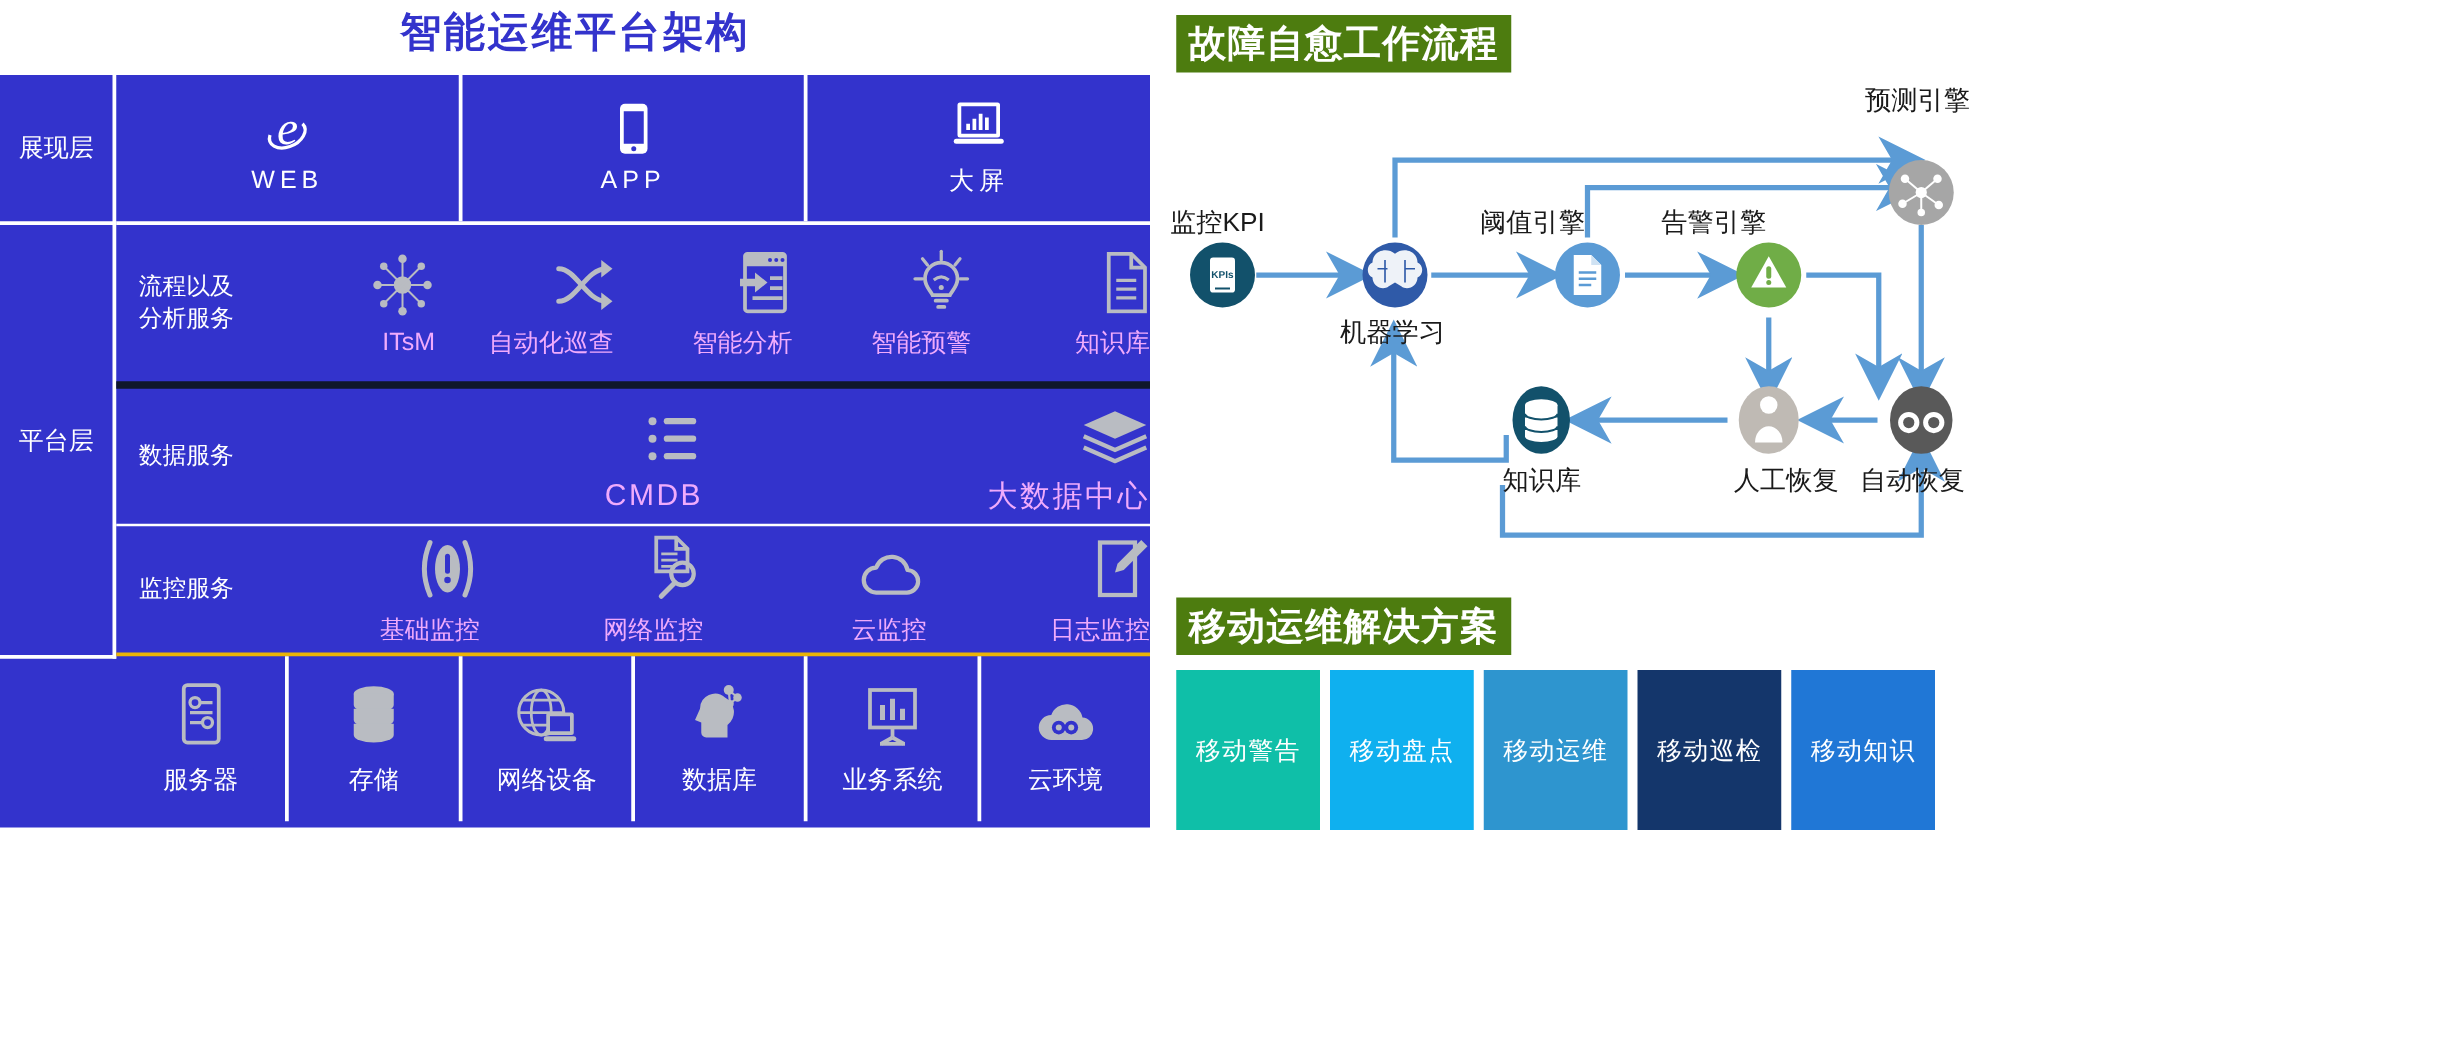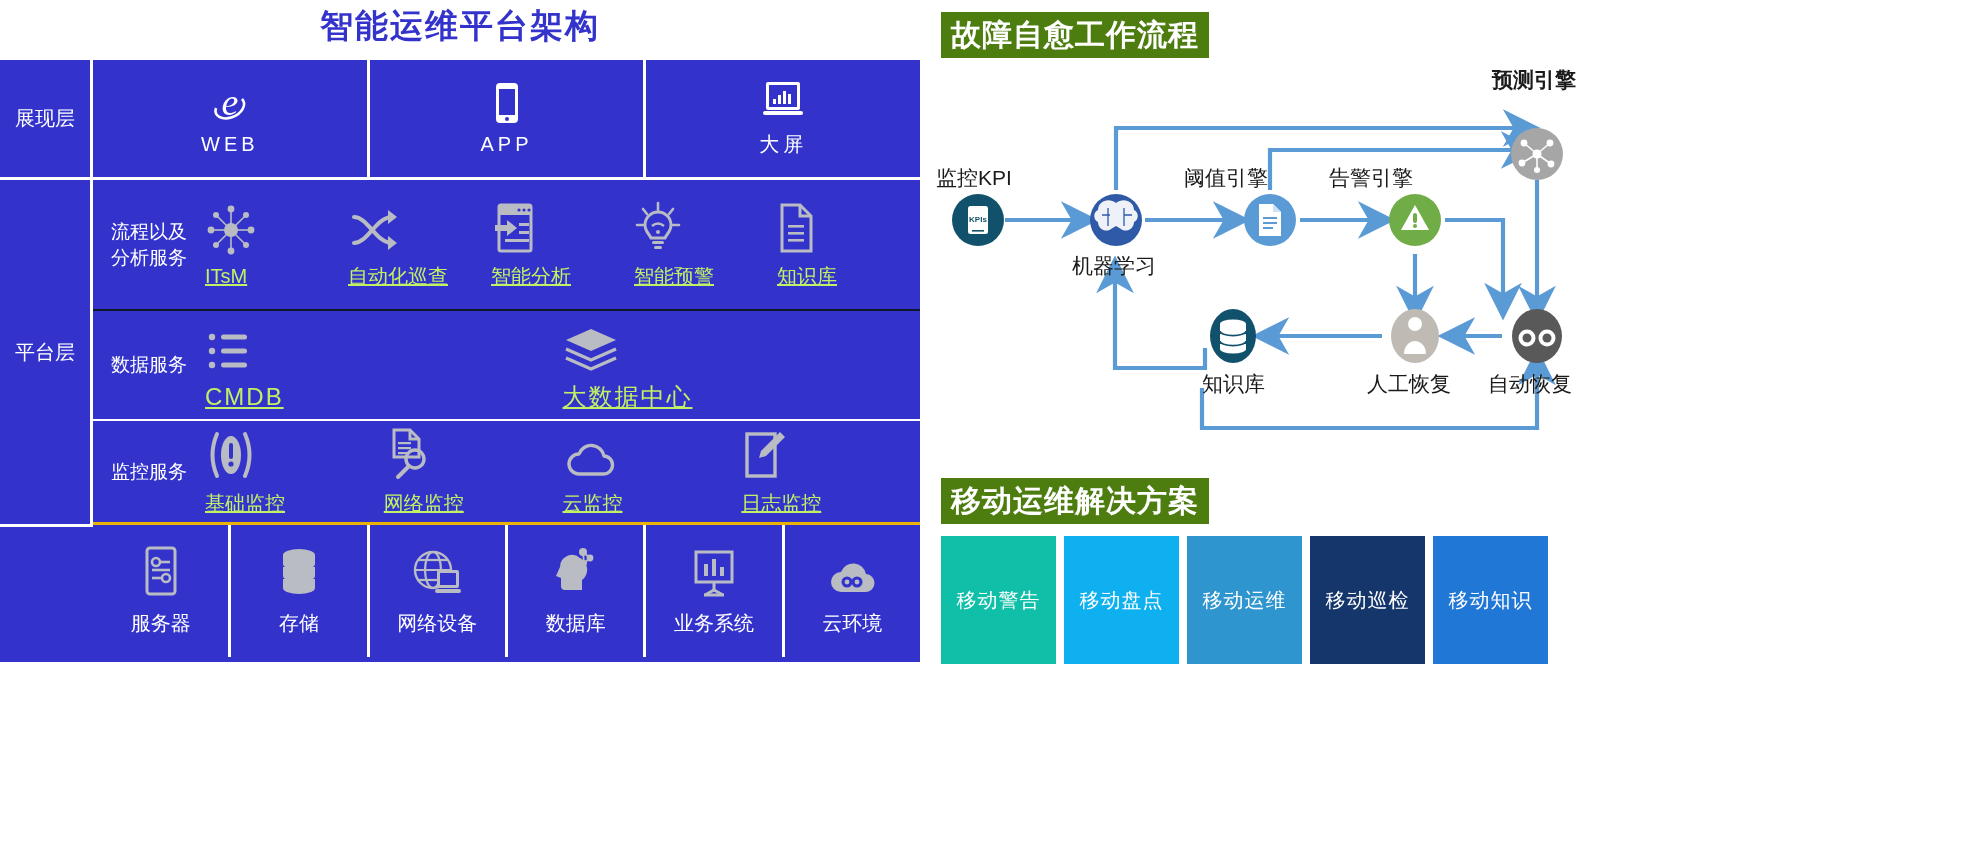--- a/index.html
+++ b/index.html
@@ -15,35 +15,35 @@
   .arch-right{flex:1;display:flex;flex-direction:column;}
 
   .lcell{display:flex;align-items:center;justify-content:center;color:#fff;font-size:20px;
     border-right:3px solid #fff;box-sizing:border-box;}
   .lcell.l1{height:120px;border-bottom:3px solid #fff;}
   .lcell.l2{height:347px;border-bottom:3px solid #fff;}
   .lcell.l3{height:132px;}
 
   .rrow{box-sizing:border-box;display:flex;flex-direction:row;}
   .rrow.present{height:120px;border-bottom:3px solid #fff;}
-  .rrow.proc{height:131px;border-bottom:2px solid #0f172a;}
+  .rrow.proc{height:131px;border-bottom:6px solid #0f172a;}
   .rrow.data{height:110px;border-bottom:2px solid #fff;}
   .rrow.mon{height:104px;border-bottom:3px solid #eab308;}
   .rrow.monlayer{height:132px;}
 
   .pcell{flex:1;display:flex;flex-direction:column;align-items:center;justify-content:center;
     color:#fff;box-sizing:border-box;border-right:3px solid #fff;}
   .pcell:last-child{border-right:none;}
   .pcell .lbl{font-size:20px;letter-spacing:4px;margin-top:8px;font-weight:500;}
   .pcell .ic{height:44px;display:flex;align-items:center;justify-content:center;}
 
   .rowlabel{width:112px;flex:none;display:flex;align-items:center;justify-content:center;
     color:#fff;font-size:19px;line-height:1.35;text-align:center;}
   .items{flex:1;display:flex;flex-direction:row;align-items:center;}
-  .item{flex:1;display:flex;flex-direction:column;align-items:flex-start;justify-content:center;color:#bef264;text-decoration:underline;}
+  .item{flex:1;display:flex;flex-direction:column;align-items:flex-end;justify-content:center;color:#f0abfc;}
   .item .ic{height:54px;display:flex;align-items:flex-end;justify-content:center;}
   .item .lbl{font-size:20px;margin-top:10px;white-space:nowrap;}
   .item.big .lbl{font-size:24px;letter-spacing:2px;}
 
   .mcell{flex:1;display:flex;flex-direction:column;align-items:center;justify-content:center;
     color:#fff;box-sizing:border-box;border-right:3px solid #fff;}
   .mcell:last-child{border-right:none;}
   .mcell .ic{height:52px;display:flex;align-items:flex-end;justify-content:center;}
   .mcell .lbl{font-size:20px;margin-top:12px;white-space:nowrap;}
 
@@ -500,23 +500,23 @@
         <circle cx="617" cy="280" r="8.5" fill="#ffffff"></circle>
         <circle cx="597" cy="280" r="4.5" fill="#595959"></circle>
         <circle cx="617" cy="280" r="4.5" fill="#595959"></circle>
       </g>
     </svg>
 
     <div class="fl" style="left:6px;top:106px;">监控KPI</div>
     <div class="fl" style="left:142px;top:194px;">机器学习</div>
     <div class="fl" style="left:296px;top:106px;transform:translateX(-50%);">阈值引擎</div>
     <div class="fl" style="left:441px;top:106px;transform:translateX(-50%);">告警引擎</div>
-    <div class="fl" style="left:562px;top:8px;font-weight:bold;">预测引擎</div>
+    <div class="fl" style="left:562px;top:8px;">预测引擎</div>
     <div class="fl" style="left:272px;top:312px;">知识库</div>
-    <div class="fl" style="left:437px;top:312px;">人工恢复</div>
+    <div class="fl" style="left:457px;top:312px;">人工恢复</div>
     <div class="fl" style="left:558px;top:312px;">自动恢复</div>
   </div>
 
   <div class="banner" id="mobile-banner">移动运维解决方案</div>
 
   <div class="tiles">
     <div class="tile" style="background:#0fbfa8;">
       <span>移动警告</span>
     </div>
     <div class="tile" style="background:#0fb0ef;">

